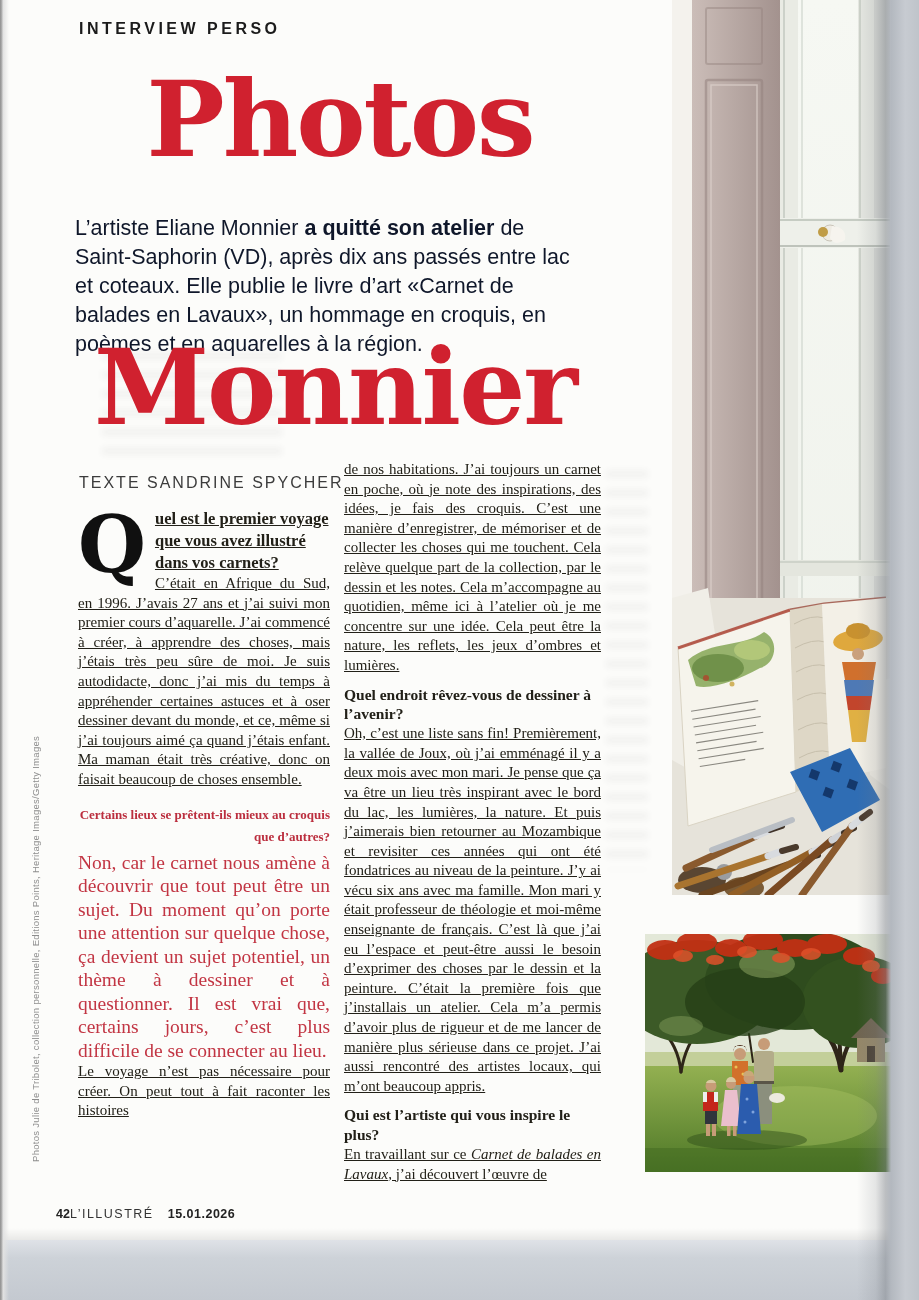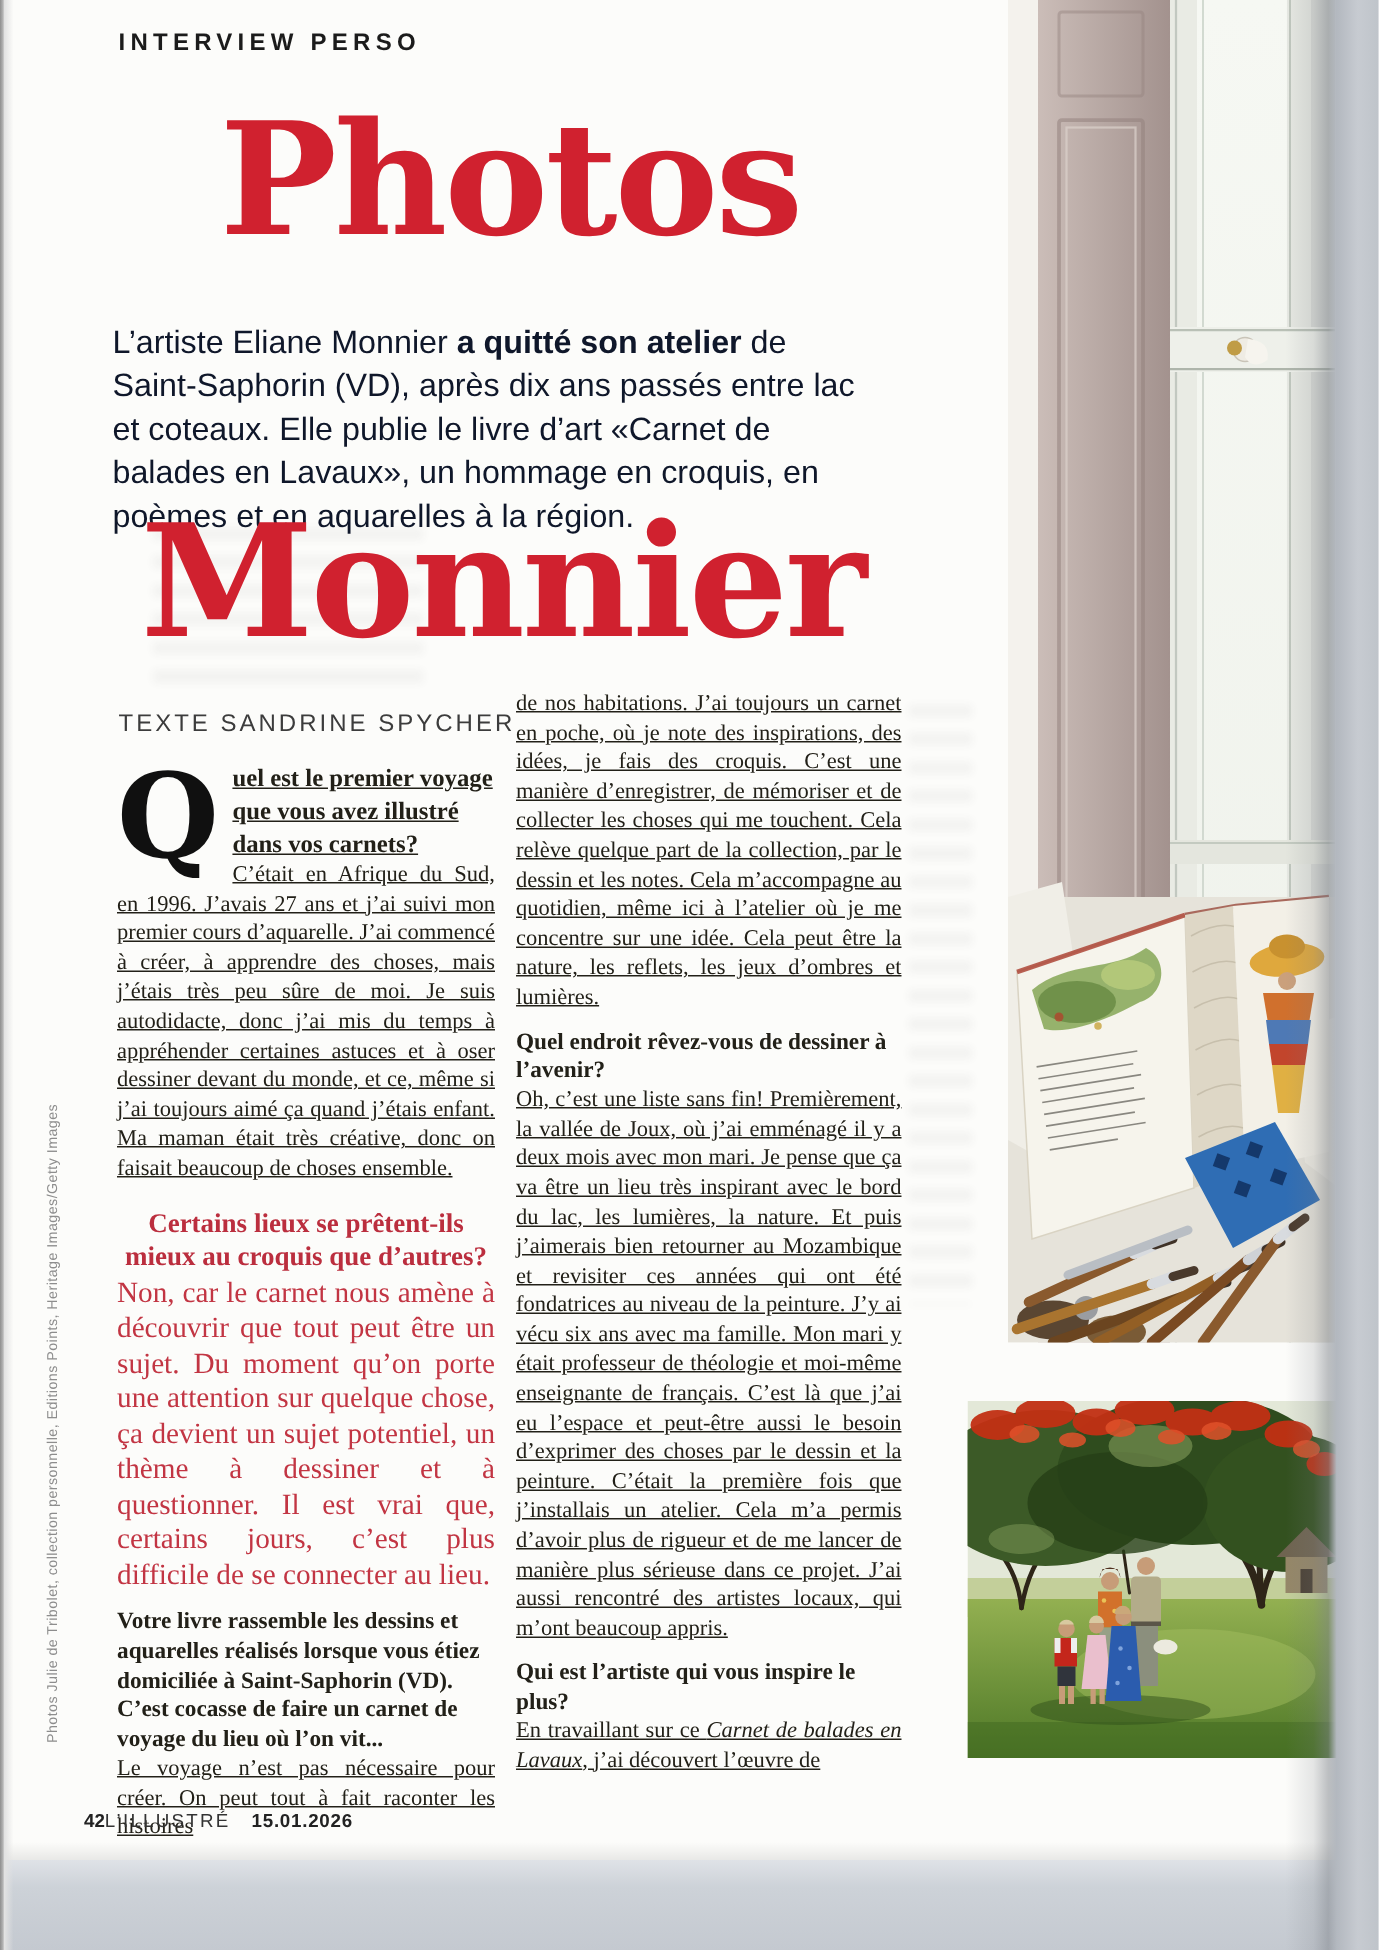--- a/index.html
+++ b/index.html
@@ -18,21 +18,21 @@
   .byline{position:absolute;left:79px;top:474px;font-family:"Liberation Sans",sans-serif;
           font-size:16px;letter-spacing:2px;color:#3c3c3c;}
   
   .col{position:absolute;}
   .col1{left:78px;top:508px;width:252px;}
   .col2{left:344px;top:460px;width:257px;}
   p.body{margin:0;font-size:15px;line-height:19.6px;text-align:justify;text-decoration:underline;}
   .dropcap{float:left;font-family:"DejaVu Serif",serif;font-weight:bold;font-size:78px;
            line-height:62px;margin:6px 9px 0 0;color:#101010;}
   .qblock{display:block;text-align:left;font-weight:bold;font-size:16.5px;line-height:22px;}
-  .red-q{margin:14px 0 2px;font-size:18px;line-height:22.5px;color:#bb2e3e;font-weight:bold;text-align:center;}
+  .red-q{margin:14px 0 2px;font-size:13px;line-height:22.5px;color:#bb2e3e;font-weight:bold;text-align:right;}
   .red-a{margin:2px 0 0;font-size:19.5px;line-height:23.5px;color:#c23543;text-align:justify;}
   .bold-q{margin:9px 0 0;font-weight:bold;font-size:15.5px;line-height:19.8px;text-align:left;}
   
   .photo-top{position:absolute;left:672px;top:0;width:218px;height:895px;}
   .photo-bottom{position:absolute;left:645px;top:934px;width:248px;height:238px;}
   .photo-top svg,.photo-bottom svg{display:block;width:100%;height:100%;}
   
   .credit{position:absolute;left:30px;top:1162px;transform-origin:0 0;transform:rotate(-90deg);
           font-family:"Liberation Sans",sans-serif;font-size:9.5px;letter-spacing:.3px;
           color:#8d8d8d;white-space:nowrap;}
@@ -270,21 +270,20 @@
   <p class="intro"><span>L’artiste Eliane Monnier </span><b>a quitté son atelier</b><span> de Saint-Saphorin (VD), après dix ans passés entre lac et coteaux. Elle publie le livre d’art «Carnet de balades en Lavaux», un hommage en croquis, en poèmes et en aquarelles à la région.</span></p>
   <div class="title title-monnier">Monnier</div>
   <div class="byline">TEXTE SANDRINE SPYCHER</div>
 
   <div class="col col1">
     <p class="body">
       <span class="dropcap">Q</span><span class="qblock">uel est le premier voyage que vous avez illustré dans vos carnets?</span><span>C’était en Afrique du Sud, en 1996. J’avais 27 ans et j’ai suivi mon premier cours d’aquarelle. J’ai commencé à créer, à apprendre des choses, mais j’étais très peu sûre de moi. Je suis autodidacte, donc j’ai mis du temps à appréhender certaines astuces et à oser dessiner devant du monde, et ce, même si j’ai toujours aimé ça quand j’étais enfant. Ma maman était très créative, donc on faisait beaucoup de choses ensemble.</span>
     </p>
     <h2 class="red-q">Certains lieux se prêtent-ils mieux au croquis que d’autres?</h2>
     <p class="red-a">Non, car le carnet nous amène à découvrir que tout peut être un sujet. Du moment qu’on porte une attention sur quelque chose, ça devient un sujet potentiel, un thème à dessiner et à questionner. Il est vrai que, certains jours, c’est plus difficile de se connecter au lieu.</p>
-    <p class="bold-q">Votre livre rassemble les dessins et aquarelles réalisés lorsque vous étiez domiciliée à Saint-Saphorin (VD). C’est cocasse de faire un carnet de voyage du lieu où l’on vit...</p>
     <p class="body">Le voyage n’est pas nécessaire pour créer. On peut tout à fait raconter les histoires</p>
   </div>
 
   <div class="col col2">
     <p class="body">de nos habitations. J’ai toujours un carnet en poche, où je note des inspirations, des idées, je fais des croquis. C’est une manière d’enregistrer, de mémoriser et de collecter les choses qui me touchent. Cela relève quelque part de la collection, par le dessin et les notes. Cela m’accompagne au quotidien, même ici à l’atelier où je me concentre sur une idée. Cela peut être la nature, les reflets, les jeux d’ombres et lumières.</p>
     <p class="bold-q">Quel endroit rêvez-vous de dessiner à l’avenir?</p>
     <p class="body">Oh, c’est une liste sans fin! Premièrement, la vallée de Joux, où j’ai emménagé il y a deux mois avec mon mari. Je pense que ça va être un lieu très inspirant avec le bord du lac, les lumières, la nature. Et puis j’aimerais bien retourner au Mozambique et revisiter ces années qui ont été fondatrices au niveau de la peinture. J’y ai vécu six ans avec ma famille. Mon mari y était professeur de théologie et moi-même enseignante de français. C’est là que j’ai eu l’espace et peut-être aussi le besoin d’exprimer des choses par le dessin et la peinture. C’était la première fois que j’installais un atelier. Cela m’a permis d’avoir plus de rigueur et de me lancer de manière plus sérieuse dans ce projet. J’ai aussi rencontré des artistes locaux, qui m’ont beaucoup appris.</p>
     <p class="bold-q">Qui est l’artiste qui vous inspire le plus?</p>
     <p class="body"><span>En travaillant sur ce </span><i>Carnet de balades en Lavaux</i><span>, j’ai découvert l’œuvre de</span></p>
   </div>

